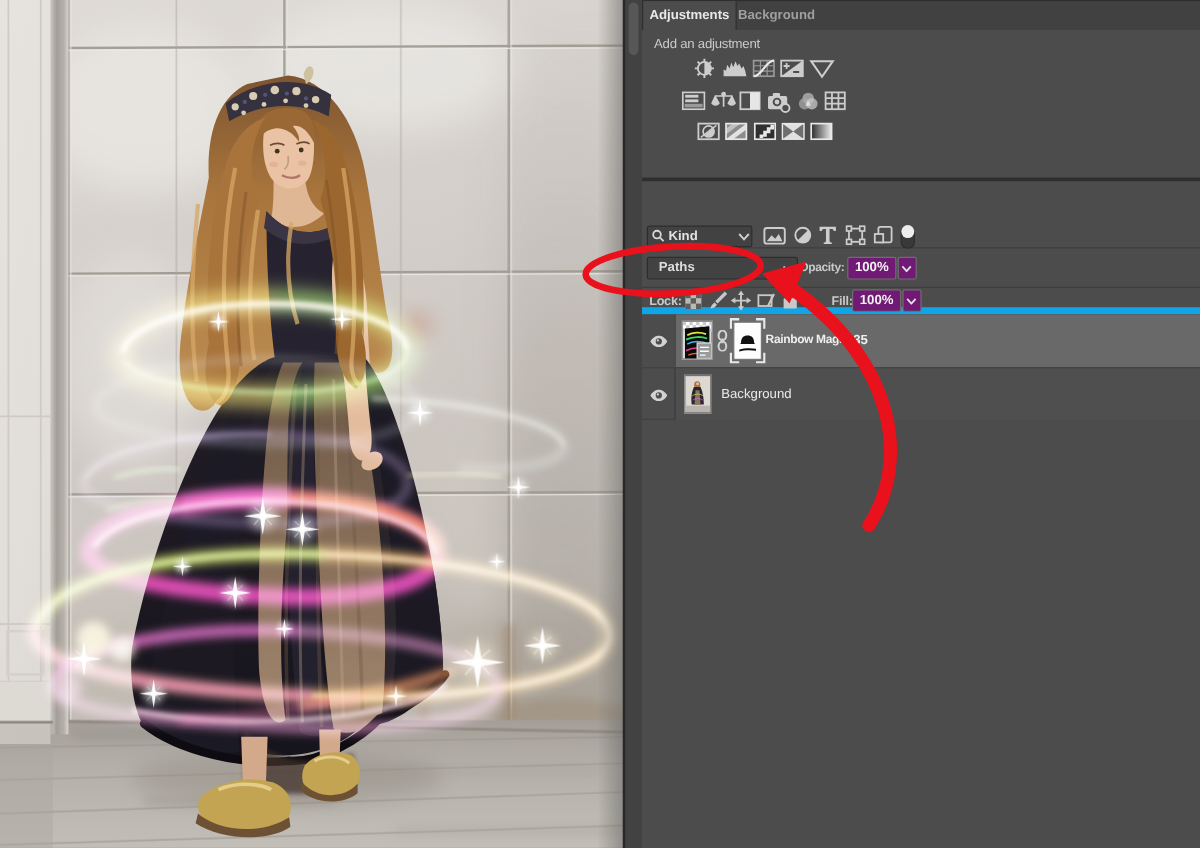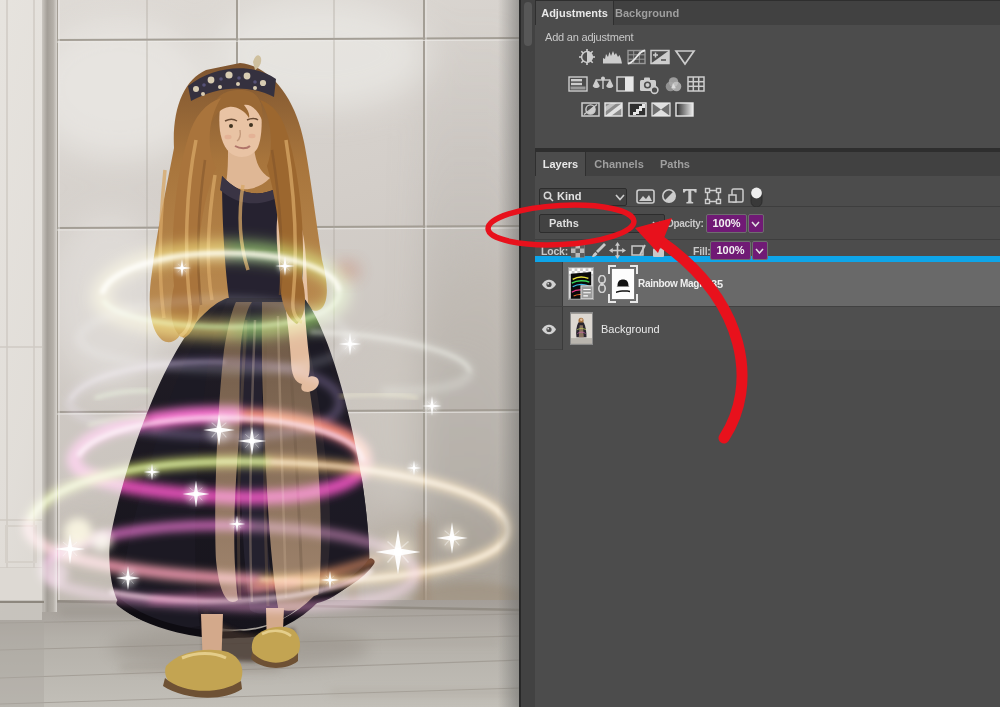--- a/index.html
+++ b/index.html
@@ -512,25 +512,20 @@
       <defs>
         <linearGradient id="gmgrad" x1="0" y1="0" x2="1" y2="0">
           <stop offset="0" stop-color="#2a2a2a"></stop>
             <stop offset="1" stop-color="#ededed"></stop>
         </linearGradient>
       </defs>
     </svg>
 
     <div style="position:absolute;left:0;top:148px;width:465px;height:3px;background:#2e2e2e;"></div>
 
-    <div class="tabbar" style="top:151px;height:25px;">
-      <div class="tab active" style="left:0;width:51px;">Layers</div>
-      <div class="tab" style="left:53px;width:62px;">Channels</div>
-      <div class="tab" style="left:117px;width:46px;">Paths</div>
-    </div>
 
     <div style="position:absolute;left:0;top:176px;width:465px;height:31px;border-bottom:1px solid #3e3e3e;">
       <div class="field" style="left:4px;top:12px;width:88px;height:18px;"></div>
       <svg style="position:absolute;left:0;top:0;" width="240" height="31" viewBox="0 0 240 31">
         <g stroke="#d6d6d6" fill="none" stroke-width="1.5">
           <circle cx="12.5" cy="19.5" r="3.2"></circle>
             <line x1="15" y1="22" x2="18" y2="25"></line>
         </g>
         <path d="M81,19 l4,4.5 l4,-4.5" stroke="#cdcdcd" stroke-width="1.6" fill="none"></path>
         <text x="22" y="24" font-size="11" font-weight="bold" fill="#e2e2e2" font-family="Liberation Sans">Kind</text>

